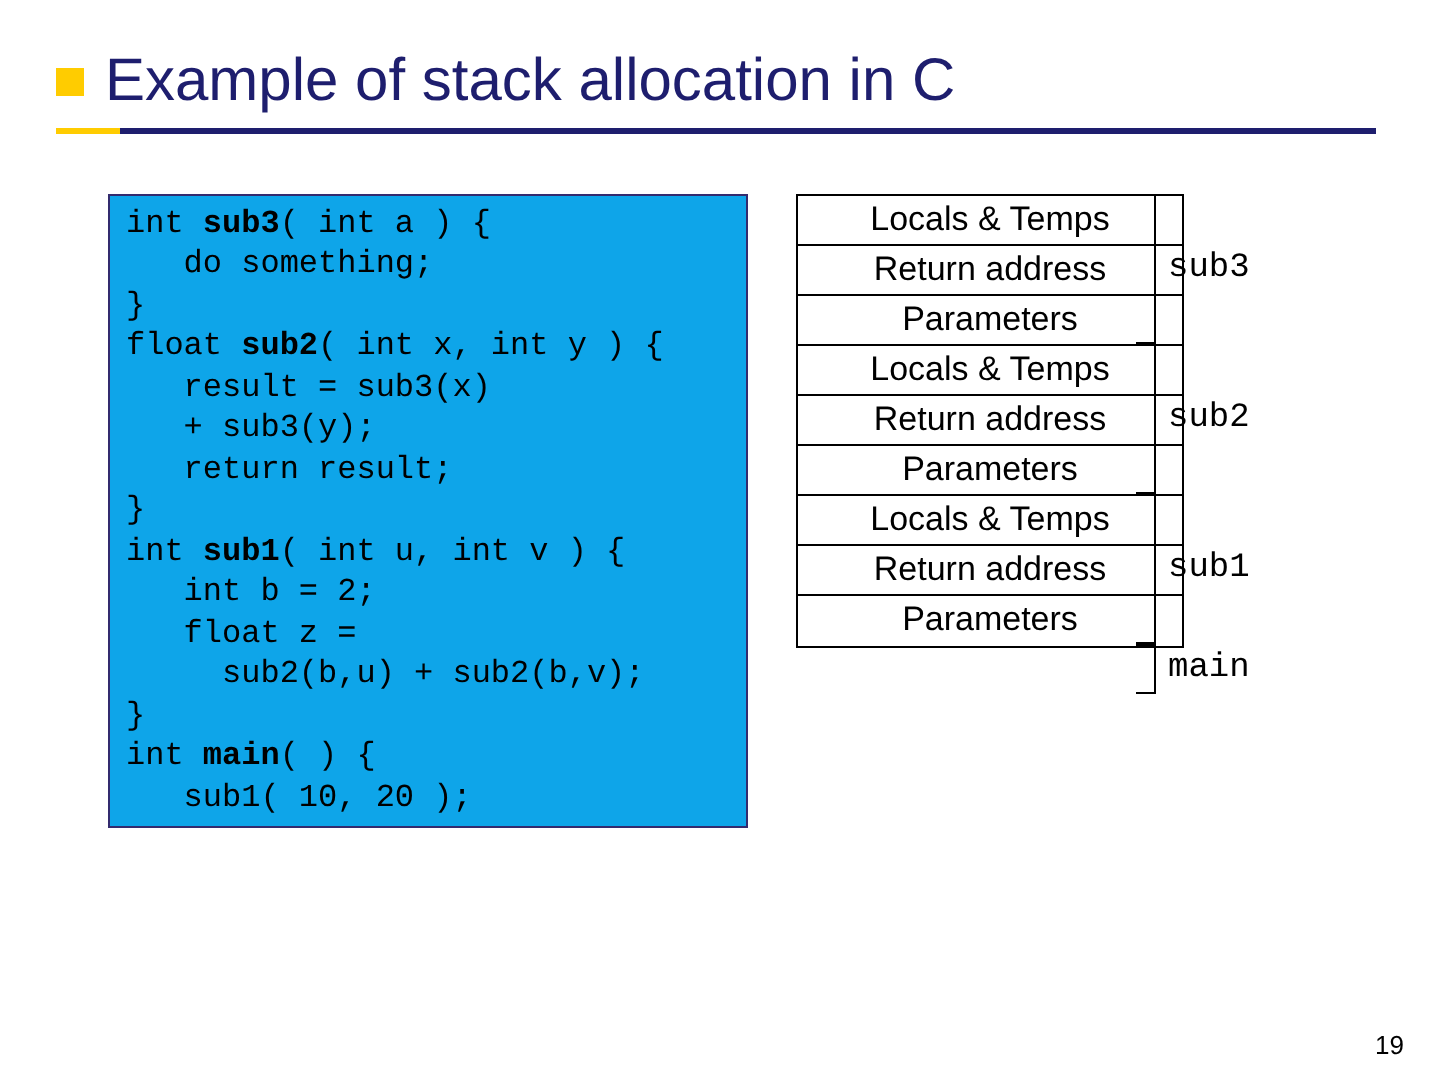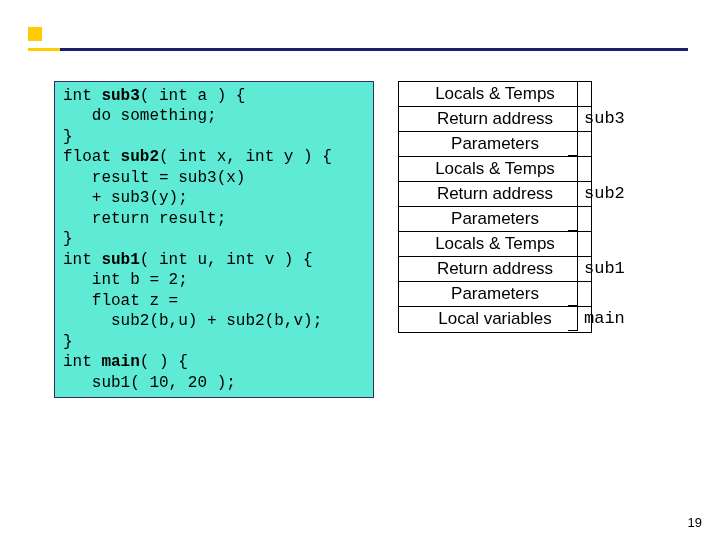--- a/index.html
+++ b/index.html
@@ -47,21 +47,21 @@
   }
   .content {
     position: relative;
     padding: 24px 0 0 54px;
   }
   .codebox {
     position: absolute;
     left: 54px;
     top: 24px;
     width: 320px;
-    background: #5eead4;
+    background: #0ea5e9;
     border: 1px solid #332b6e;
     padding: 4px 8px 4px 8px;
   }
   .codebox pre {
     margin: 0;
     font-family: "Courier New", monospace;
     font-size: 16px;
     line-height: 1.28;
     color: #000;
     white-space: pre;
@@ -103,20 +103,21 @@
     font-size: 13px;
     color: #000;
     margin-top: 16px;
   }
 </style>
 </head>
 <body>
 
 <div class="title-wrap">
   <span class="title-accent"></span>
+  <h1>Example of stack allocation in C</h1>
   <div class="underline"></div>
 </div>
 
 <div class="content">
 
   <div class="codebox">
     <pre id="code-pre">int <b>sub3</b>( int a ) {
    do something;
 }
 float <b>sub2</b>( int x, int y ) {
@@ -136,21 +137,20 @@
   <div class="stack" id="stack">
       <div class="cell">Locals &amp; Temps</div>
       <div class="cell">Return address</div>
       <div class="cell">Parameters</div>
       <div class="cell">Locals &amp; Temps</div>
       <div class="cell">Return address</div>
       <div class="cell">Parameters</div>
       <div class="cell">Locals &amp; Temps</div>
       <div class="cell">Return address</div>
       <div class="cell">Parameters</div>
-      <div class="cell">Local variables</div>
     </div>
 
   <div id="brackets-layer">
       <div class="bracket" style="left: 568px; top: 24px; height: 75px;"></div>
       <div class="bracket-label" style="left: 584px; top: 51.5px;">sub3</div>
       <div class="bracket" style="left: 568px; top: 99px; height: 75px;"></div>
       <div class="bracket-label" style="left: 584px; top: 126.5px;">sub2</div>
       <div class="bracket" style="left: 568px; top: 174px; height: 75px;"></div>
       <div class="bracket-label" style="left: 584px; top: 201.5px;">sub1</div>
       <div class="bracket" style="left: 568px; top: 249px; height: 25px;"></div>

